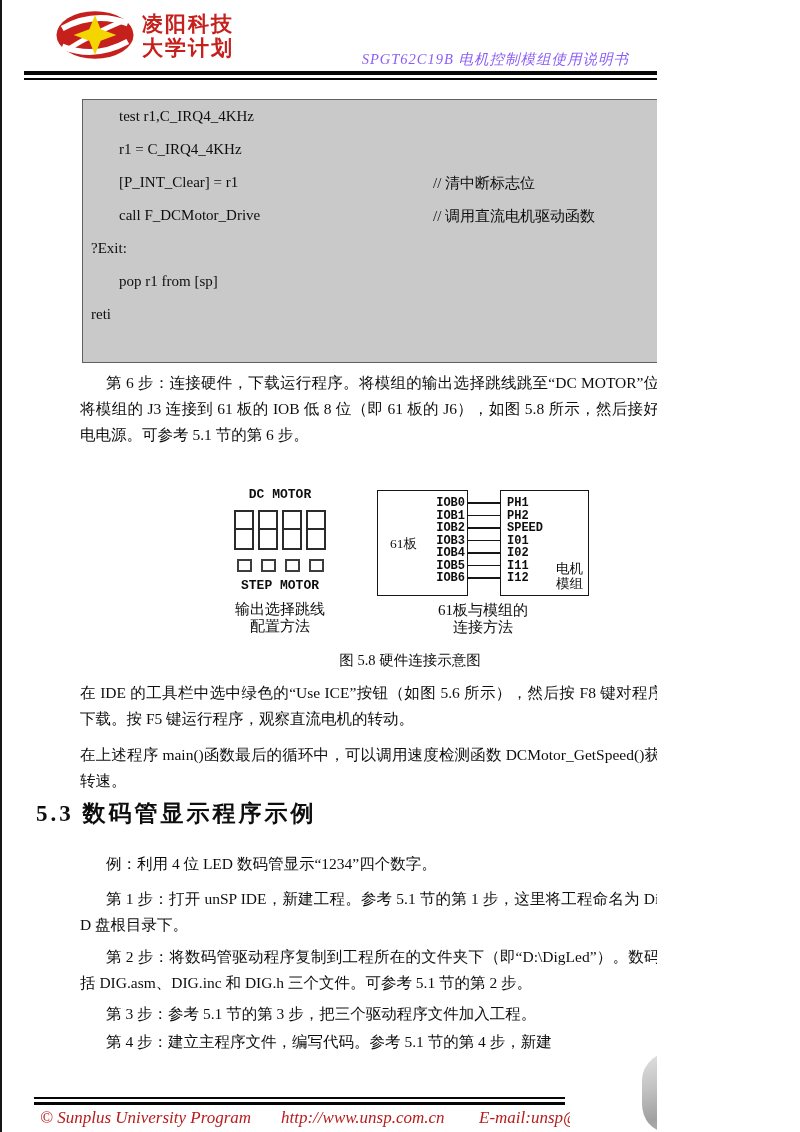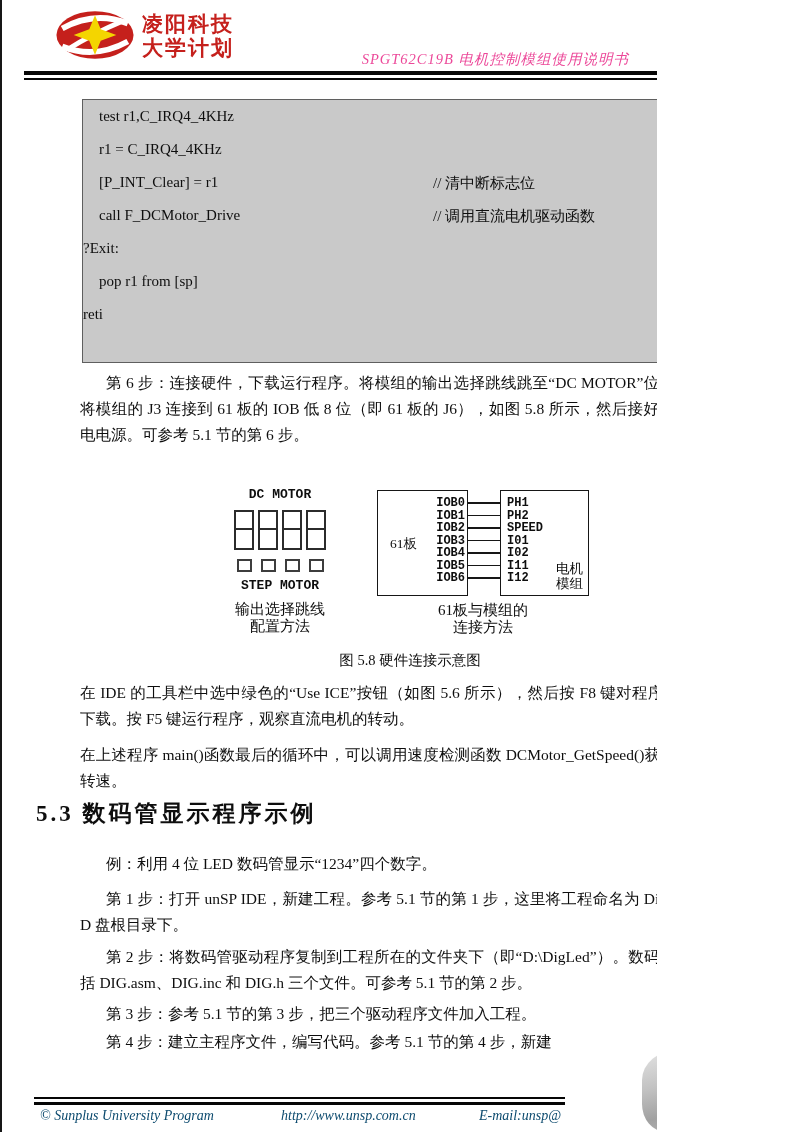--- a/index.html
+++ b/index.html
@@ -10,32 +10,32 @@
   .page{position:relative;width:657px;height:1132px;background:#fff;overflow:hidden;
         font-family:"Liberation Serif","DejaVu Serif",serif;color:var(--ink);}
   .scan-edge{position:absolute;left:0;top:0;width:2px;height:100%;background:#161616;}
 
   
   .logo-svg{position:absolute;left:54px;top:8px;}
   .logo-text{position:absolute;left:142px;top:12px;color:var(--logo-red);
              font-family:"Liberation Sans","DejaVu Sans",sans-serif;
              font-weight:bold;font-size:21px;line-height:24px;letter-spacing:2px;}
   .doc-title{position:absolute;right:28px;top:50px;font-size:14.5px;font-style:italic;
-             color:#ec4899;letter-spacing:1px;}
+             color:#8b5cf6;letter-spacing:1px;}
   .header-rule{position:absolute;left:24px;top:71px;width:747px;height:3px;
                border-top:4px solid #070707;border-bottom:2px solid #070707;}
 
   
   .code-block{position:absolute;left:82px;top:99px;width:654px;height:264px;
               background:var(--code-bg);border:1.5px solid var(--code-border);
               box-sizing:border-box;}
   .code-line{position:relative;height:33px;display:flex;align-items:center;
              font-size:15px;white-space:pre;}
-  .code-text.ind0{}
-  .code-text.ind1{padding-left:16px;text-align:center;}
+  .code-text.ind0{padding-left:8px;}
+  .code-text.ind1{padding-left:36px;text-align:center;}
   .code-comment{position:absolute;left:350px;top:50%;transform:translateY(-50%);}
 
   
   .para{position:absolute;left:80px;width:674px;font-size:15.5px;line-height:26px;
         text-align:justify;}
   .para.indent{text-indent:26px;}
   .p-step6{top:370px;} .p-useice{top:680px;} .p-getspeed{top:742px;}
   .p-example{top:851px;} .p-step1{top:886px;} .p-step2{top:944px;}
   .p-step3{top:1001px;} .p-step4{top:1029px;}
 
@@ -80,21 +80,21 @@
              background:linear-gradient(168deg,#dedede 6%,#c2c2c2 35%,#a1a1a1 62%,#bdbdbd 90%);
              border-radius:36px 0 0 24px / 30px 0 0 28px;}
   .gray-blob-cap{position:absolute;left:700px;top:1044px;width:100px;height:26px;z-index:5;
                  background:linear-gradient(180deg,#e6e6e6,#cccccc);border-radius:18px 0 0 10px;}
   .watermark{position:absolute;left:562px;top:1038px;z-index:6;font-size:54px;
              font-weight:bold;color:var(--watermark);letter-spacing:3px;white-space:nowrap;}
 
   
   .footer-rule{position:absolute;left:34px;top:1097px;width:531px;height:2.5px;
                border-top:2px solid #050505;border-bottom:3.5px solid #050505;}
-  .footer-text{position:absolute;top:1108px;font-size:14px;font-style:italic;color:#0c4a6e;}
+  .footer-text{position:absolute;top:1108px;font-size:17px;font-style:italic;color:#b91c1c;}
   .f-copy{left:40px;} .f-url{left:281px;}
   .f-mail{left:479px;width:91px;overflow:hidden;white-space:nowrap;}
 </style>
 </head>
 <body>
 
 <div class="page">
   <div class="scan-edge"></div>
 
   <svg class="logo-svg" width="82" height="54" viewBox="0 0 100 64">

